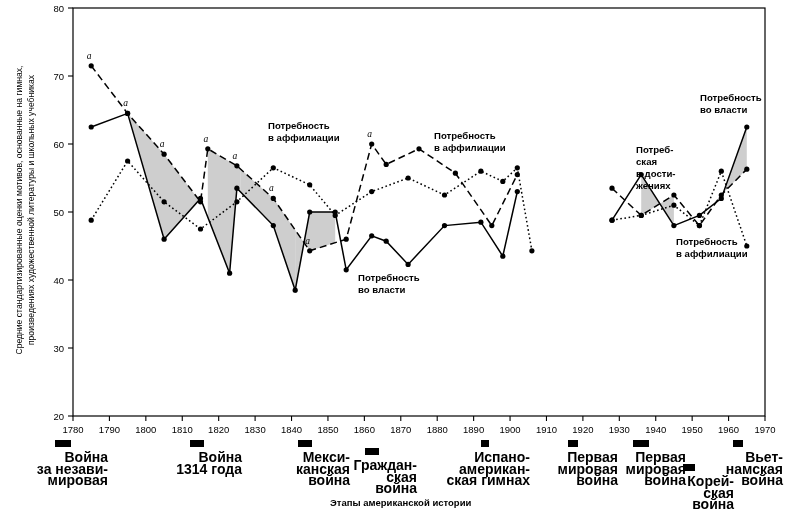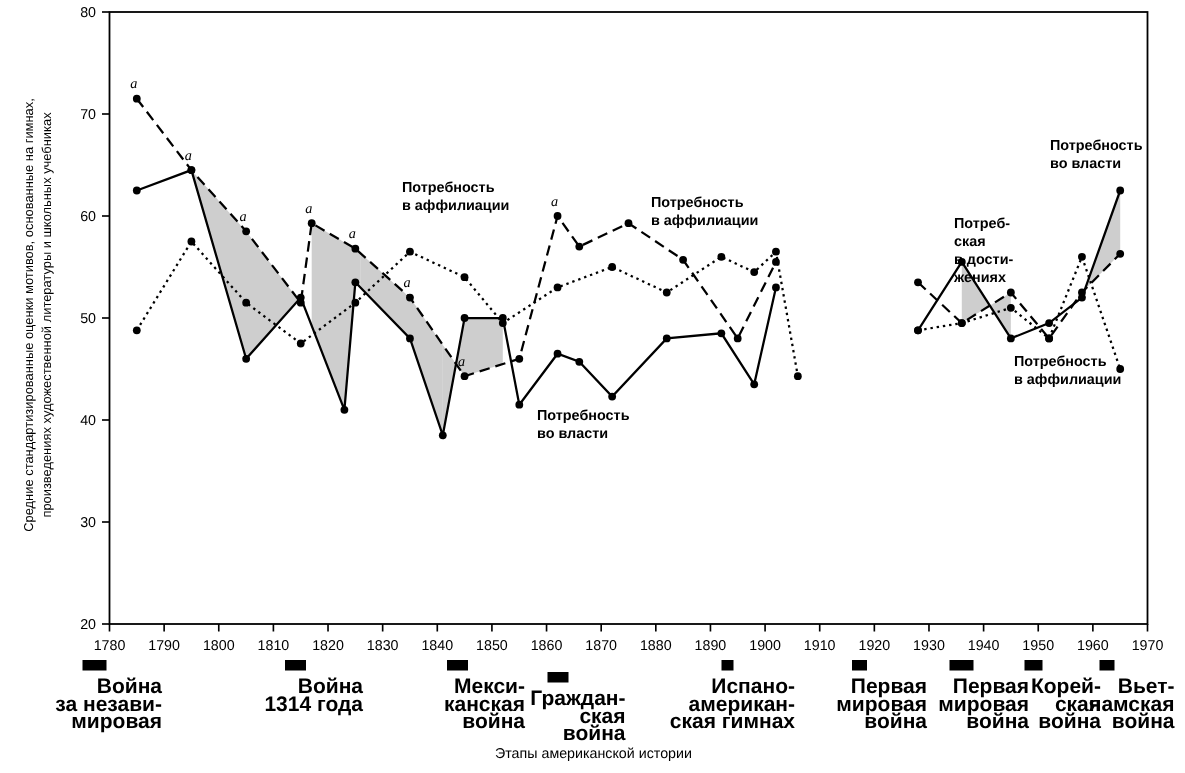--- a/index.html
+++ b/index.html
@@ -51,20 +51,21 @@
   svg#plot {
     position: absolute;
     left: 0;
     top: 0;
   }
   .xaxis-title {
     position: absolute;
     left: 330px;
     top: 497px;
     font-size: 9.5px;
+    font-weight: bold;
   }
   .event {
     position: absolute;
     font-size: 14px;
     line-height: 11.5px;
     text-align: right;
     font-weight: bold;
   }
   .event .bar {
     display: block;
@@ -290,21 +291,21 @@
         <div>Первая</div>
         <div>мировая</div>
         <div>война</div>
       </div>
       <div class="event" style="left: 596px; top: 440px; width: 90px;">
         <span class="bar" style="width: 16px;"></span>
         <div>Первая</div>
         <div>мировая</div>
         <div>война</div>
       </div>
-      <div class="event" style="left: 644px; top: 440px; width: 90px;">
+      <div class="event" style="left: 644px; top: 464px; width: 90px;">
         <span class="bar" style="width: 12px;"></span>
         <div>Корей-</div>
         <div>ская</div>
         <div>война</div>
       </div>
       <div class="event" style="left: 693px; top: 440px; width: 90px;">
         <span class="bar" style="width: 10px;"></span>
         <div>Вьет-</div>
         <div>намская</div>
         <div>война</div>

